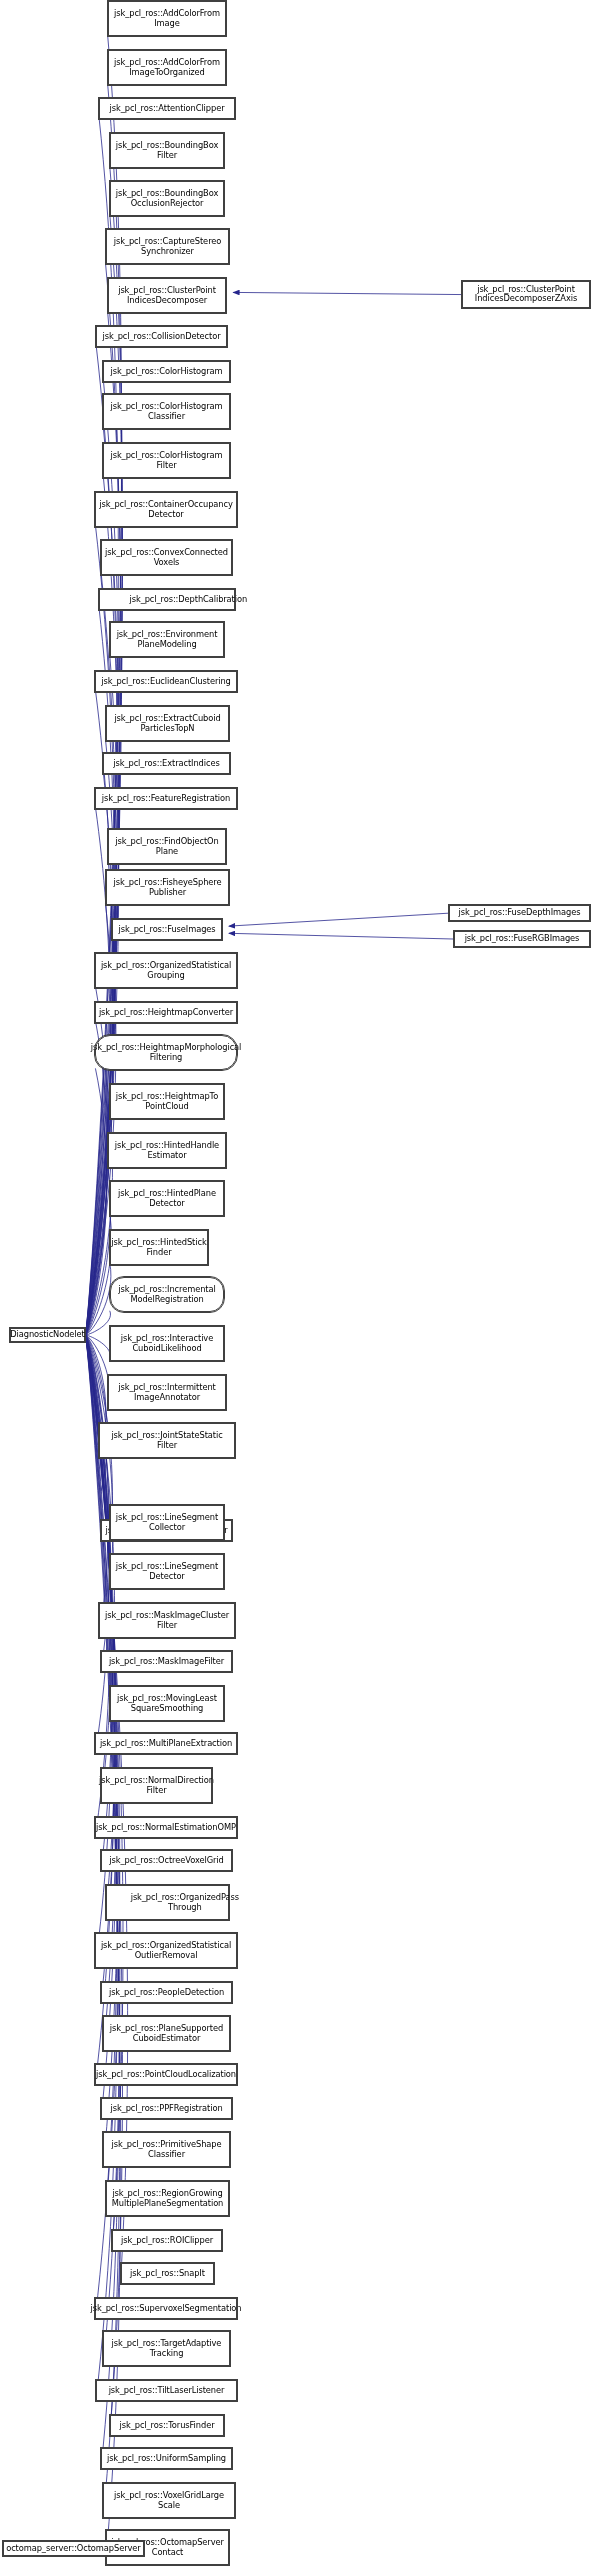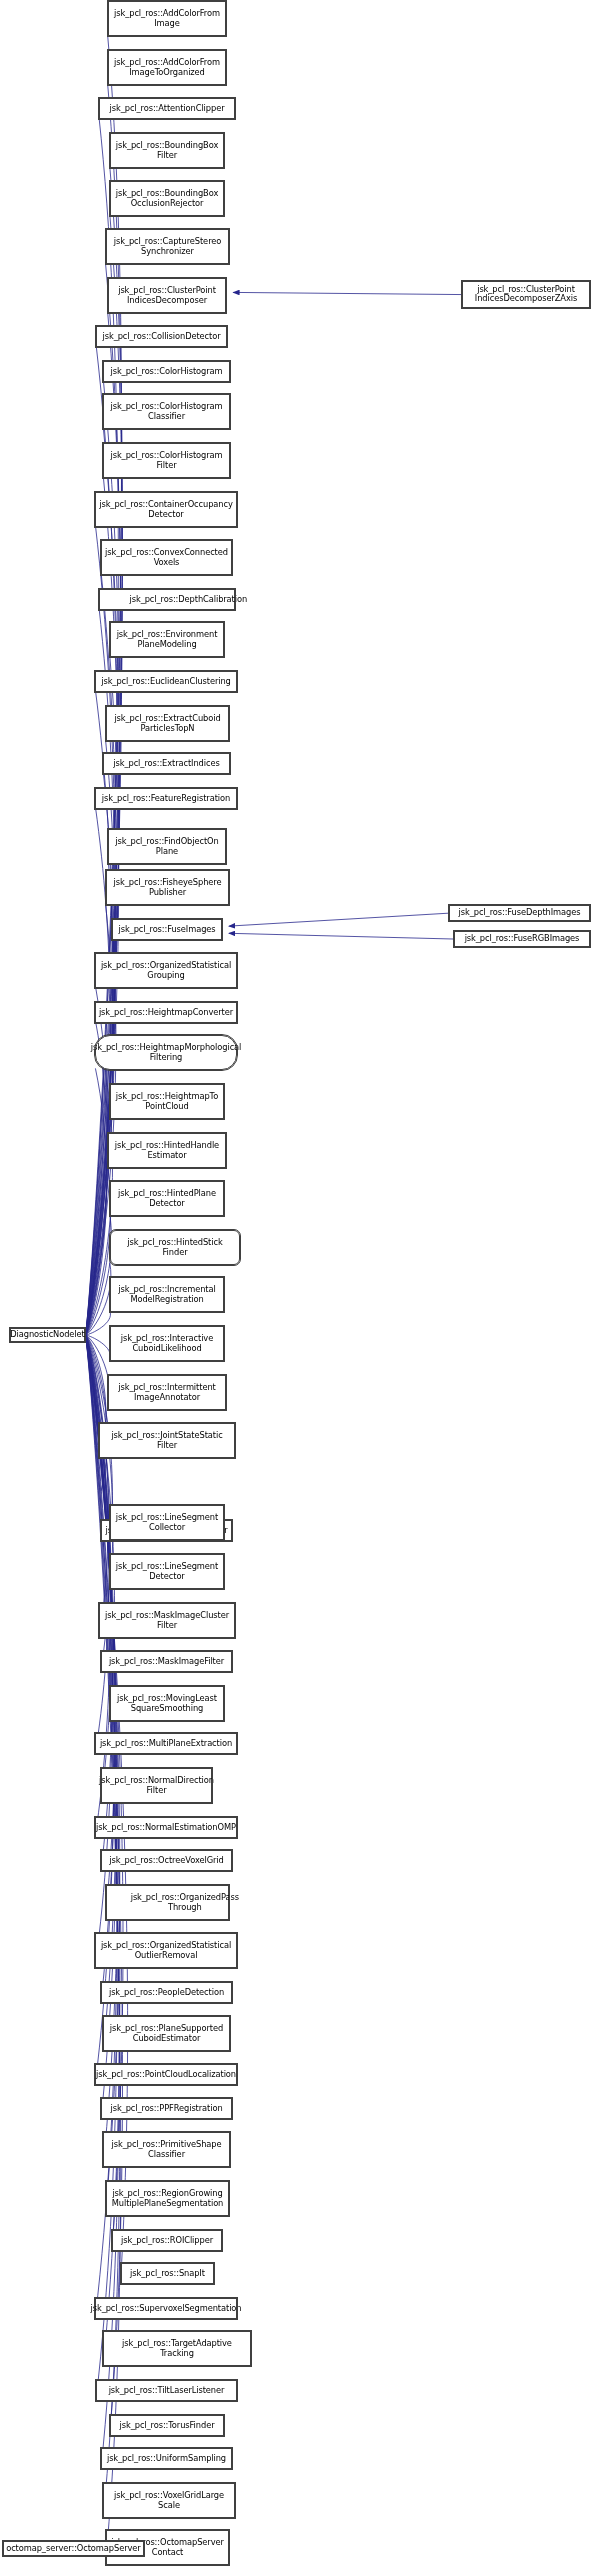--- a/index.html
+++ b/index.html
@@ -145,23 +145,23 @@
 Grouping</div>
     <div class="node" style="left: 95px; top: 1002px; width: 142px; height: 21px;">jsk_pcl_ros::HeightmapConverter</div>
     <div class="node" style="left: 95px; top: 1035px; width: 142px; height: 35px; border-radius: 15px;">jsk_pcl_ros::HeightmapMorphological
 Filtering</div>
     <div class="node" style="left: 110px; top: 1084px; width: 114px; height: 35px;">jsk_pcl_ros::HeightmapTo
 PointCloud</div>
     <div class="node" style="left: 108px; top: 1133px; width: 118px; height: 35px;">jsk_pcl_ros::HintedHandle
 Estimator</div>
     <div class="node" style="left: 110px; top: 1181px; width: 114px; height: 35px;">jsk_pcl_ros::HintedPlane
 Detector</div>
-    <div class="node" style="left: 110px; top: 1230px; width: 130px; height: 35px; border-radius: 6px;">jsk_pcl_ros::HintedStick
+    <div class="node" style="left: 110px; top: 1230px; width: 98px; height: 35px;">jsk_pcl_ros::HintedStick
 Finder</div>
-    <div class="node" style="left: 110px; top: 1277px; width: 114px; height: 35px;">jsk_pcl_ros::Incremental
+    <div class="node" style="left: 110px; top: 1277px; width: 114px; height: 35px; border-radius: 14px;">jsk_pcl_ros::Incremental
 ModelRegistration</div>
     <div class="node" style="left: 110px; top: 1326px; width: 114px; height: 35px;">jsk_pcl_ros::Interactive
 CuboidLikelihood</div>
     <div class="node" style="left: 108px; top: 1375px; width: 118px; height: 35px;">jsk_pcl_ros::Intermittent
 ImageAnnotator</div>
     <div class="node" style="left: 99px; top: 1423px; width: 136px; height: 35px;">jsk_pcl_ros::JointStateStatic
 Filter</div>
     <div class="node" style="left: 101px; top: 1472px; width: 131px; height: 21px; margin-top: 48px;">jsk_pcl_ros::LINEMODDetector</div>
     <div class="node" style="left: 110px; top: 1505px; width: 114px; height: 35px;">jsk_pcl_ros::LineSegment
 Collector</div>
@@ -186,21 +186,21 @@
 CuboidEstimator</div>
     <div class="node" style="left: 95px; top: 2064px; width: 142px; height: 21px;">jsk_pcl_ros::PointCloudLocalization</div>
     <div class="node" style="left: 101px; top: 2098px; width: 131px; height: 21px;">jsk_pcl_ros::PPFRegistration</div>
     <div class="node" style="left: 103px; top: 2132px; width: 127px; height: 35px;">jsk_pcl_ros::PrimitiveShape
 Classifier</div>
     <div class="node" style="left: 106px; top: 2181px; width: 123px; height: 35px;">jsk_pcl_ros::RegionGrowing
 MultiplePlaneSegmentation</div>
     <div class="node" style="left: 112px; top: 2230px; width: 110px; height: 21px;">jsk_pcl_ros::ROIClipper</div>
     <div class="node" style="left: 121px; top: 2263px; width: 93px; height: 21px;">jsk_pcl_ros::SnapIt</div>
     <div class="node" style="left: 95px; top: 2298px; width: 142px; height: 21px;">jsk_pcl_ros::SupervoxelSegmentation</div>
-    <div class="node" style="left: 103px; top: 2331px; width: 148px; height: 35px;">jsk_pcl_ros::TargetAdaptive
+    <div class="node" style="left: 103px; top: 2331px; width: 127px; height: 35px;">jsk_pcl_ros::TargetAdaptive
 Tracking</div>
     <div class="node" style="left: 96px; top: 2380px; width: 141px; height: 21px;">jsk_pcl_ros::TiltLaserListener</div>
     <div class="node" style="left: 110px; top: 2415px; width: 114px; height: 21px;">jsk_pcl_ros::TorusFinder</div>
     <div class="node" style="left: 101px; top: 2448px; width: 131px; height: 21px;">jsk_pcl_ros::UniformSampling</div>
     <div class="node" style="left: 103px; top: 2483px; width: 132px; height: 35px;">jsk_pcl_ros::VoxelGridLarge
 Scale</div>
     <div class="node" style="left: 106px; top: 2530px; width: 123px; height: 35px;">jsk_pcl_ros::OctomapServer
 Contact</div>
     <div class="node root" style="left: 10px; top: 1328px; width: 75px; height: 14.4px;">DiagnosticNodelet</div>
     <div class="node" style="left: 462px; top: 281px; width: 128px; height: 26.6px;">jsk_pcl_ros::ClusterPoint

